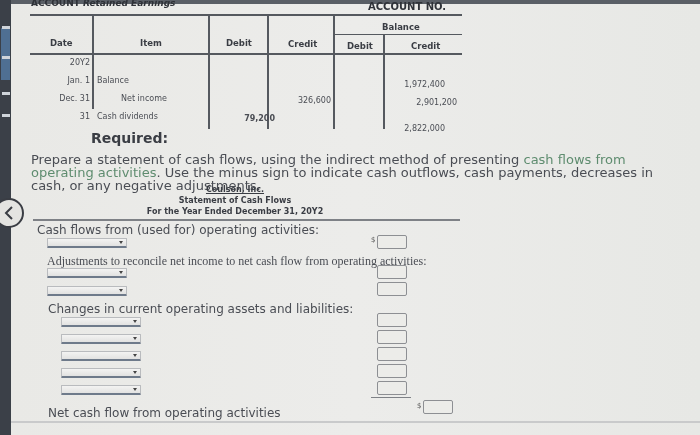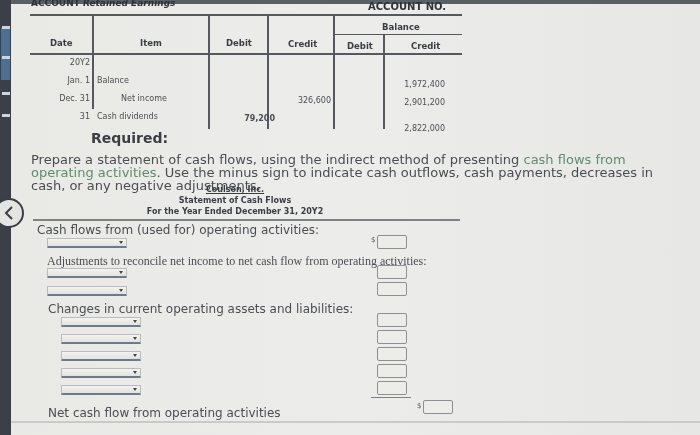--- a/index.html
+++ b/index.html
@@ -99,21 +99,21 @@
 
 <div class="td r" style="left:40px;top:58px;width:50px;">20Y2</div>
 
 <div class="td r" style="left:40px;top:76px;width:50px;">Jan. 1</div>
 <div class="td" style="left:97px;top:76px;">Balance</div>
 <div class="td r" style="left:385px;top:80px;width:60px;">1,972,400</div>
 
 <div class="td r" style="left:40px;top:94px;width:50px;">Dec. 31</div>
 <div class="td" style="left:97px;top:94px;margin-left:24px;">Net income</div>
 <div class="td r" style="left:270px;top:96px;width:61px;">326,600</div>
-<div class="td r" style="left:385px;top:98px;width:60px;text-align:right;">2,901,200</div>
+<div class="td r" style="left:385px;top:98px;width:72px;text-align:right;">2,901,200</div>
 
 <div class="td r" style="left:40px;top:112px;width:50px;">31</div>
 <div class="td" style="left:97px;top:112px;">Cash dividends</div>
 <div class="td r" style="left:210px;top:114px;width:65px;font-weight:bold;">79,200</div>
 <div class="td r" style="left:385px;top:116px;width:60px;margin-top:8px;">2,822,000</div>
 
 <div class="req">Required:</div>
 <div class="instr">
   <span>Prepare a statement of cash flows, using the indirect method of presenting </span><span class="link">cash flows from operating activities</span><span>. Use the minus sign to indicate cash outflows, cash payments, decreases in cash, or any negative adjustments.</span>
 </div>

